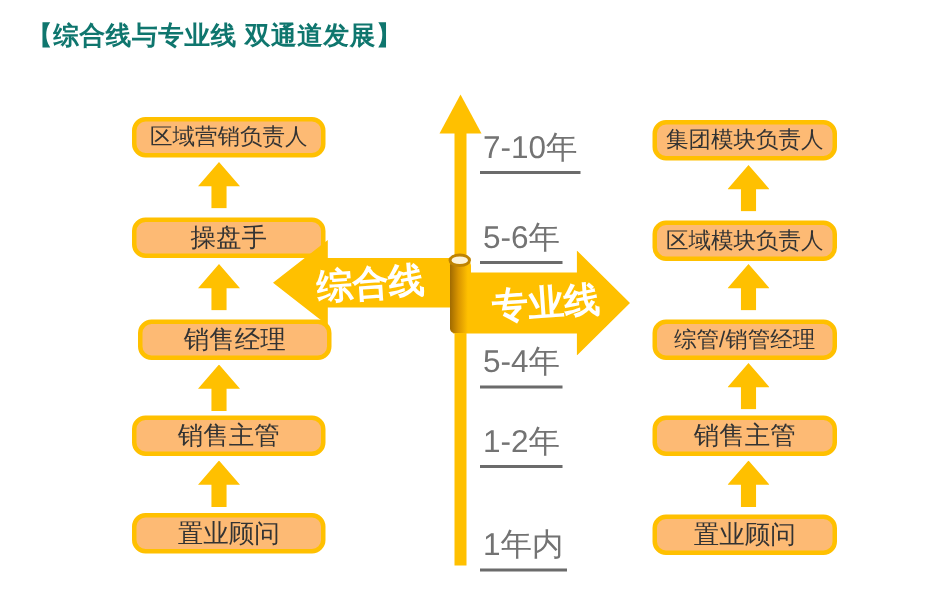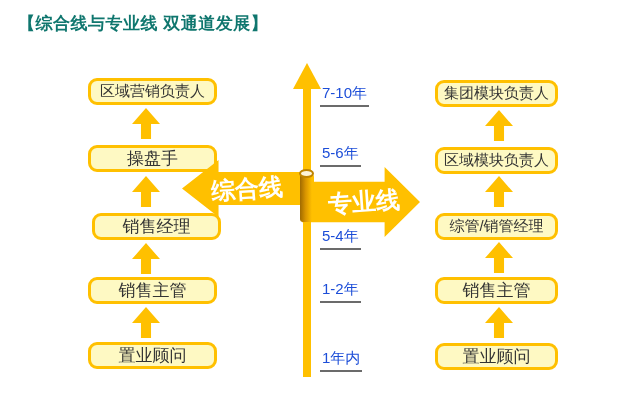--- a/index.html
+++ b/index.html
@@ -4,39 +4,39 @@
 <style>
   :root { --accent:#FFC000; }
   * { margin:0; padding:0; box-sizing:border-box; }
   body { background:#fff; font-family:"Liberation Sans","DejaVu Sans",sans-serif; }
   .canvas { position:relative; width:620px; height:401px; background:#ffffff; overflow:hidden; }
 
   .title { position:absolute; left:18px; top:12px; font-size:17px; font-weight:bold;
            color:#0f766e; letter-spacing:0.5px; }
 
   
-  .rolebox { position:absolute; width:129px; height:27px; background:#fef9c3;
+  .rolebox { position:absolute; width:129px; height:27px; background:#fdba74;
              border:3px solid var(--accent); border-radius:9px;
              display:flex; align-items:center; justify-content:center;
              font-size:17px; color:#333; z-index:2; white-space:nowrap; }
   .rolebox.sm { font-size:15px; }
   .col-r { width:123px; }
 
   
   .uparrow { position:absolute; width:28px; height:31px; background:var(--accent); z-index:2;
              clip-path:polygon(50% 0, 100% 52%, 68% 52%, 68% 100%, 32% 100%, 32% 52%, 0 52%); }
 
   
   .axis-line { position:absolute; left:303px; top:85px; width:8px; height:292px;
                background:var(--accent); z-index:1; }
   .axis-head { position:absolute; left:293px; top:63px; width:0; height:0; z-index:1;
                border-left:14px solid transparent; border-right:14px solid transparent;
                border-bottom:26px solid var(--accent); }
-  .tick { position:absolute; left:320px; z-index:5; font-size:15px; font-weight:500;
-          color:#1d4ed8; white-space:nowrap; }
+  .tick { position:absolute; left:320px; z-index:5; font-size:21px; font-weight:500;
+          color:#737373; white-space:nowrap; }
   .tick span { display:inline-block; padding:0 2px 2px 2px; border-bottom:2px solid #6b6b6b; }
 
   
   .bigarrow { position:absolute; background:var(--accent); }
   .bigarrow-left { left:182px; top:160px; width:126px; height:57px; z-index:3;
     clip-path:polygon(0 50%, 29% 0, 29% 21%, 100% 21%, 100% 79%, 29% 79%, 29% 100%); }
   .bigarrow-right { left:302px; top:167px; width:118px; height:70px; z-index:4;
     clip-path:polygon(0 21%, 70% 21%, 70% 0, 100% 50%, 70% 100%, 70% 79%, 0 79%); }
   .bigarrow .lbl { position:absolute; top:50%; color:#fff; font-weight:bold; font-size:24px;
                    text-align:center; transform:translateY(-50%) rotate(-4deg); white-space:nowrap; }

